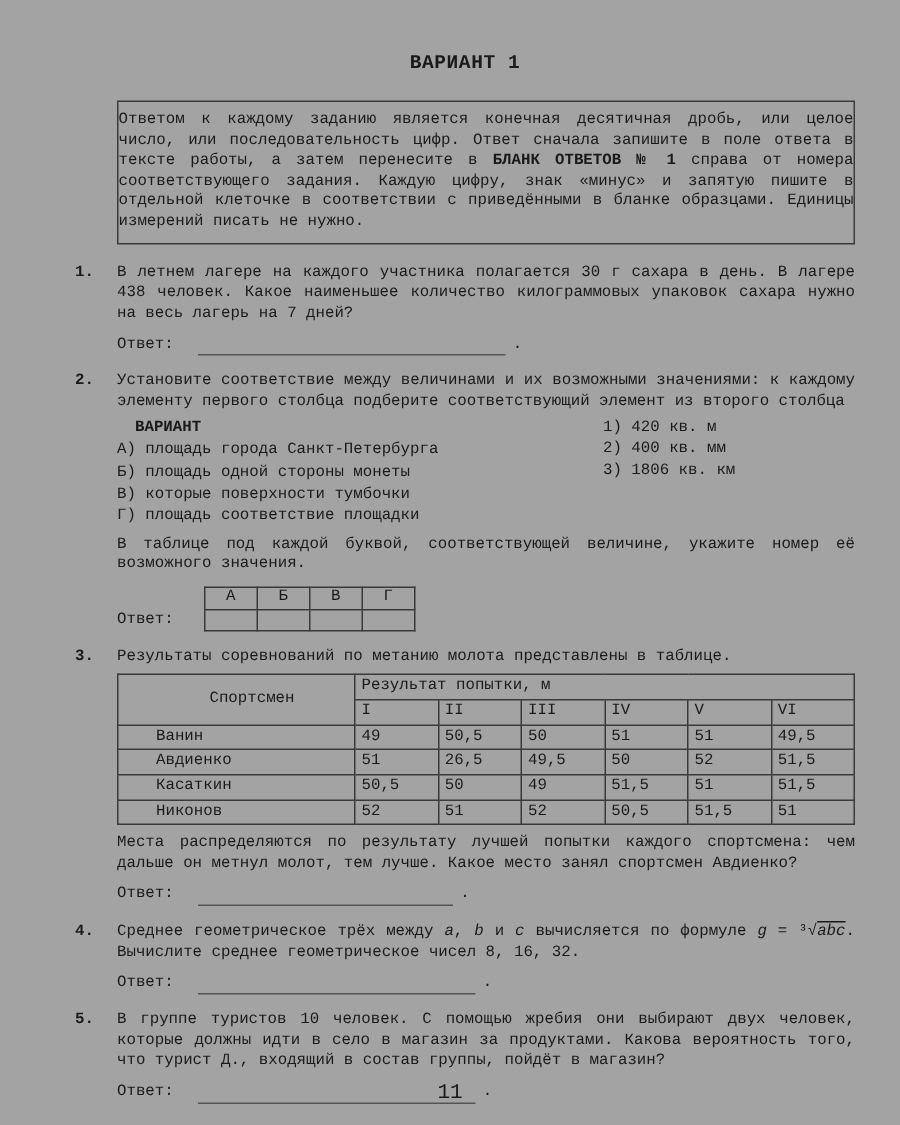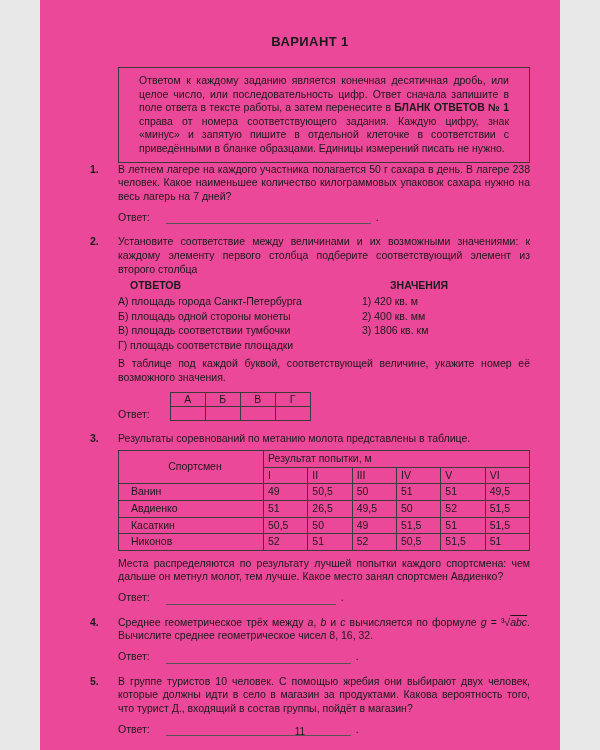--- a/index.html
+++ b/index.html
@@ -1,40 +1,41 @@
 <!DOCTYPE html>
 <html lang="ru"><head>
 <meta charset="utf-8">
 <style>
   html,body { margin:0; padding:0; background:#e8e8e8; }
   .page {
     position:relative;
-    width:520px; height:750px;
+    width:600px; height:750px;
     margin:0 auto;
-    background:#ec4899;
+    background:#a3a3a3;
     color:#1a1a1a;
-    font-family:Liberation Sans, sans-serif;
+    font-family:Liberation Mono, monospace;
     font-size:10.5px;
     line-height:1.3;
     overflow:hidden;
     box-sizing:border-box;
     padding:34px 30px 0 50px;
   }
   .title {
     text-align:center;
     font-weight:bold;
     font-size:13px;
     letter-spacing:0.4px;
     margin-bottom:16px;
   }
   .instr-box {
     margin-left:28px;
     border:1px solid #3a3a3a;
-    padding:6px 20px;
+    padding:6px 0;
     text-align:justify;
+    margin-bottom:13px;
   }
   .question { display:flex; margin-bottom:9px; }
   .qnum { flex:none; width:28px; font-weight:bold; }
   .qbody { flex:1; min-width:0; }
   .qtext { margin:0 0 2px 0; text-align:justify; }
   .answer-row { margin-top:7px; margin-bottom:2px; display:flex; align-items:flex-end; }
   .alabel { margin-right:16px; }
   .blank {
     display:inline-block;
     width:200px; height:11px;
@@ -56,66 +57,65 @@
     font-size:10.5px;
   }
   .res-table { border-collapse:collapse; width:100%; margin:4px 0 6px 0; }
   .res-table td {
     border:1px solid #3a3a3a;
     text-align:left;
     padding:1px 4px;
     height:13px;
     font-size:10.5px;
   }
-  .res-table td.name-col { text-align:left; padding-left:12px; width:128px;margin-left:46px; }
+  .res-table td.name-col { text-align:left; padding-left:25px; width:128px;margin-left:46px; }
   .radicand { text-decoration:overline; font-style:italic; }
   .page-number {
     position:absolute;
     bottom:12px; left:0; right:0;
     text-align:center;
-    font-size:10px;
+    font-size:14px;
     margin-top:16px;
   }
   i { font-style:italic; }
 </style>
 </head>
 <body>
 
 <div class="page">
 
   <div class="title">ВАРИАНТ 1</div>
 
   <div class="instr-box"><span>Ответом к каждому заданию является конечная десятичная дробь, или целое число, или последовательность цифр. Ответ сначала запишите в поле ответа в тексте работы, а затем перенесите в </span><b>БЛАНК ОТВЕТОВ № 1</b><span> справа от номера соответствующего задания. Каждую цифру, знак «минус» и запятую пишите в отдельной клеточке в соответствии с приведёнными в бланке образцами. Единицы измерений писать не нужно.</span></div>
 
   <div class="question">
     <div class="qnum">1.</div>
     <div class="qbody">
-      <p class="qtext">В летнем лагере на каждого участника полагается 50 г сахара в день. В лагере 238 человек. Какое наименьшее количество килограммовых упаковок сахара нужно на весь лагерь на 7 дней?</p>
+      <p class="qtext">В летнем лагере на каждого участника полагается 30 г сахара в день. В лагере 438 человек. Какое наименьшее количество килограммовых упаковок сахара нужно на весь лагерь на 7 дней?</p>
       <div class="answer-row">
         <span class="alabel">Ответ:</span>
         <span class="blank" style="width:205px"></span>
         <span>.</span>
       </div>
     </div>
   </div>
 
   <div class="question">
     <div class="qnum">2.</div>
     <div class="qbody">
       <p class="qtext">Установите соответствие между величинами и их возможными значениями: к каждому элементу первого столбца подберите соответствующий элемент из второго столбца</p>
       <div class="match-cols">
         <div class="match-left">
-          <div class="match-header">ОТВЕТОВ</div>
+          <div class="match-header">ВАРИАНТ</div>
           <div class="match-item">А) площадь города Санкт-Петербурга</div>
           <div class="match-item">Б) площадь одной стороны монеты</div>
-          <div class="match-item">В) площадь соответствии тумбочки</div>
+          <div class="match-item">В) которые поверхности тумбочки</div>
           <div class="match-item">Г) площадь соответствие площадки</div>
         </div>
         <div class="match-right">
-          <div class="match-header">ЗНАЧЕНИЯ</div>
           <div class="match-item">1) 420 кв. м</div>
           <div class="match-item">2) 400 кв. мм</div>
           <div class="match-item">3) 1806 кв. км</div>
         </div>
       </div>
       <p class="qtext">В таблице под каждой буквой, соответствующей величине, укажите номер её возможного значения.</p>
       <div class="answer-row">
         <span class="alabel">Ответ:</span>
         <table class="ans-table">
           <tbody>

